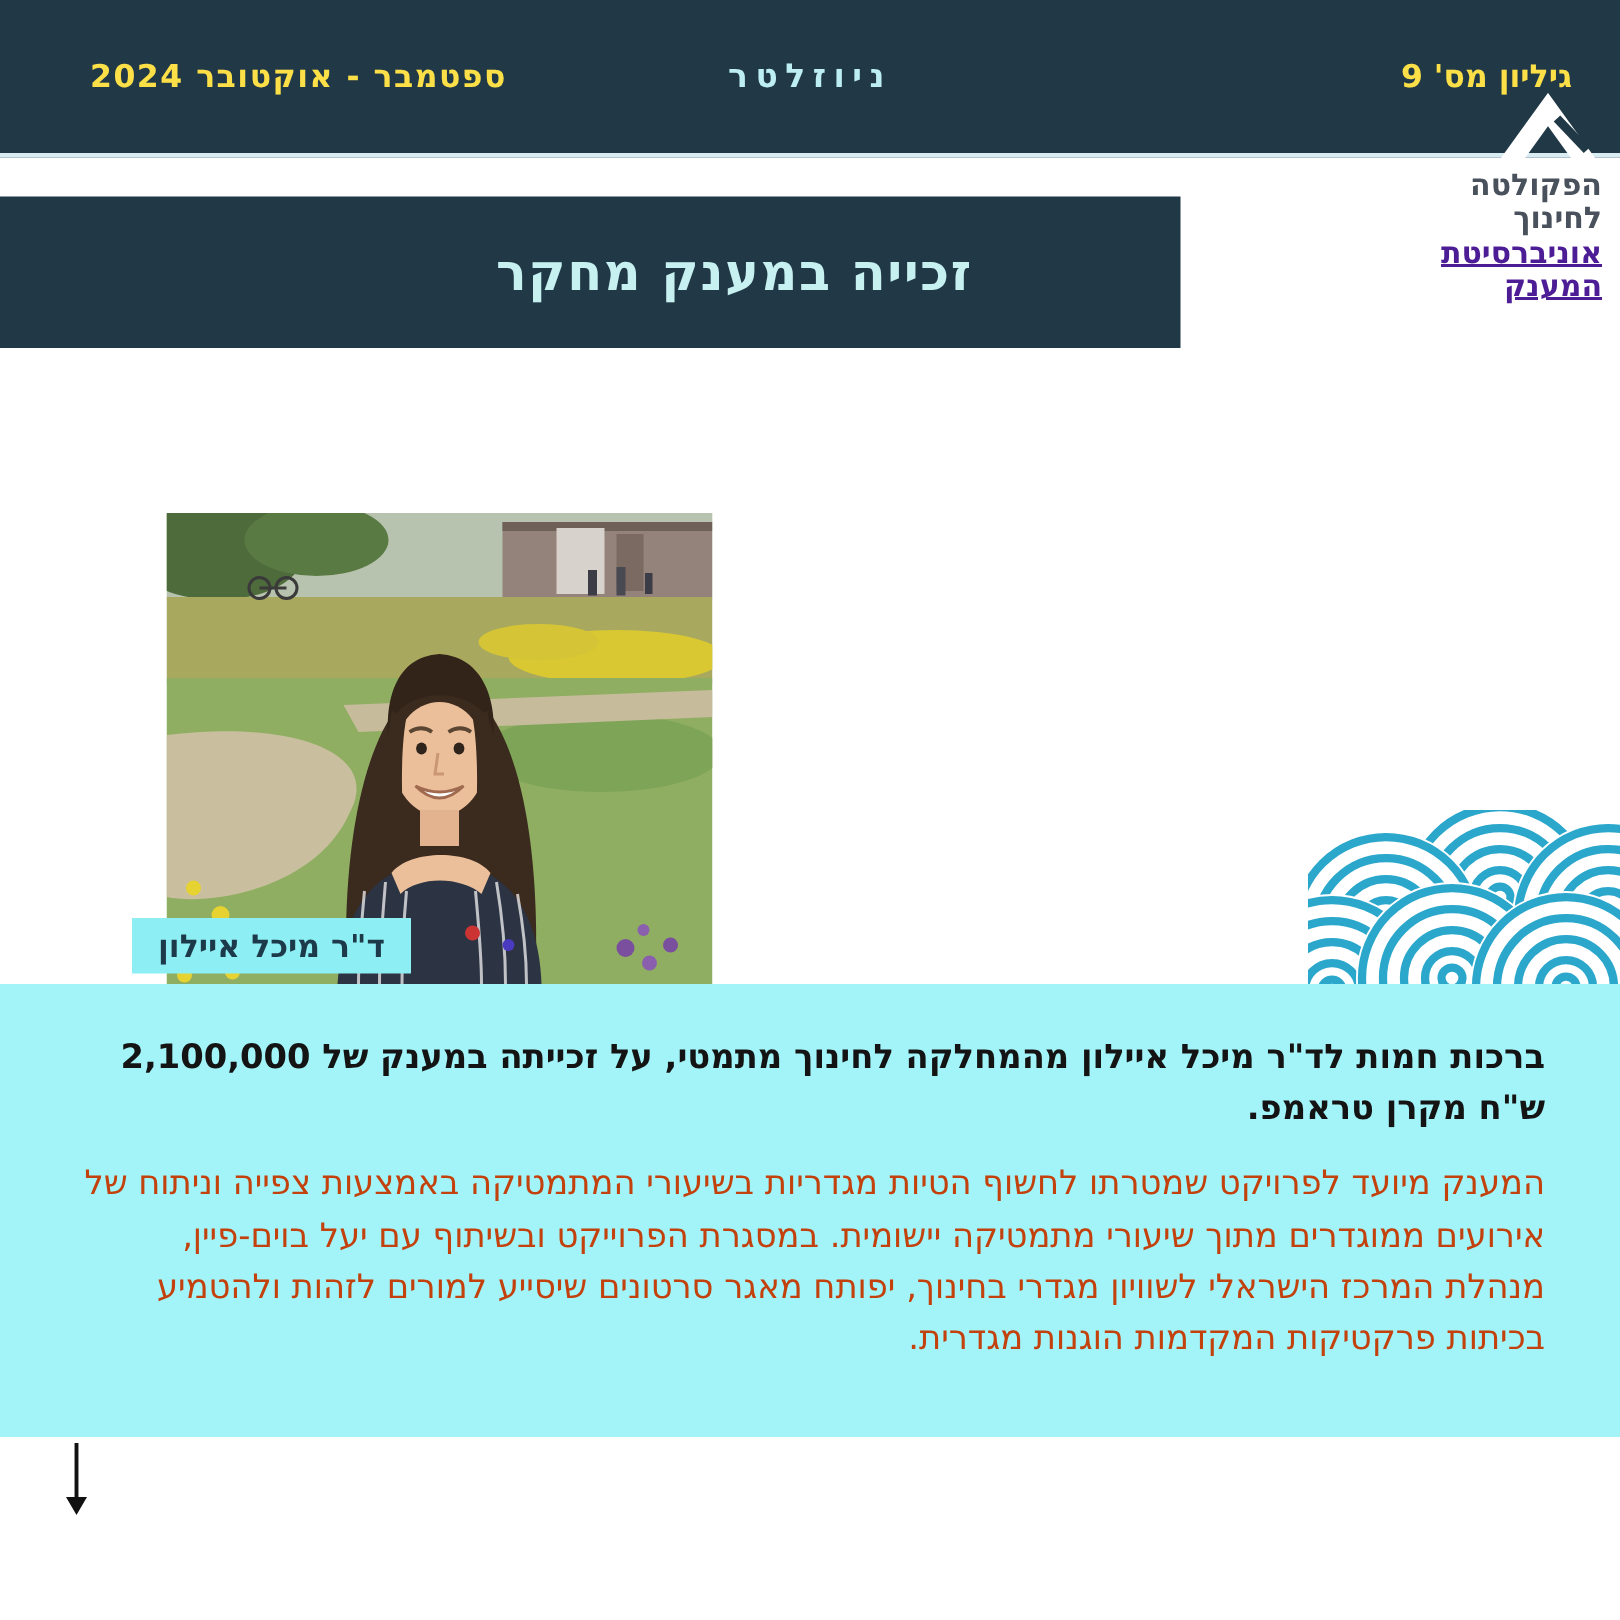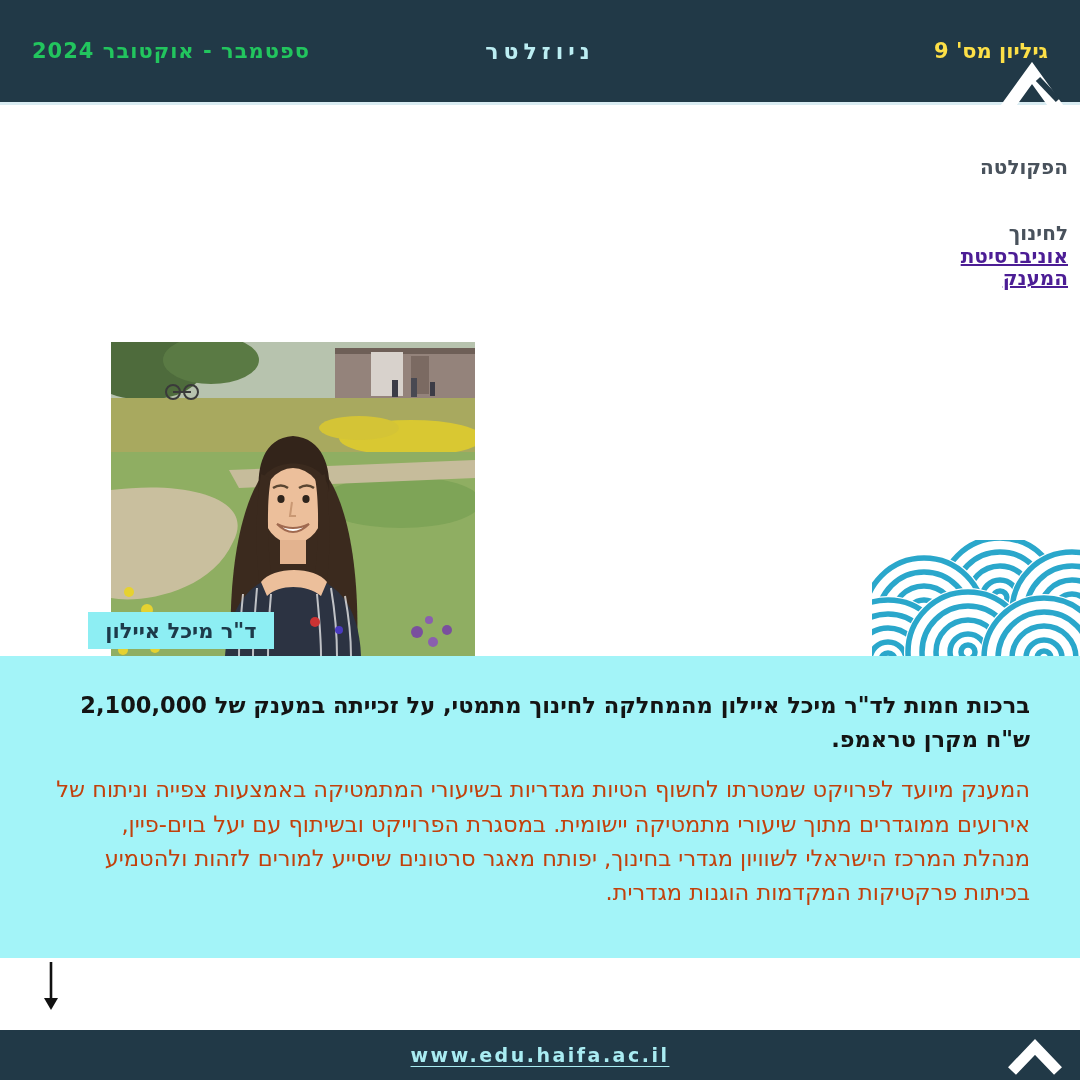--- a/index.html
+++ b/index.html
@@ -12,25 +12,25 @@
   .topbar{
     position:absolute;top:0;left:0;width:1080px;height:105px;background:#213947;
     display:flex;align-items:center;justify-content:space-between;padding:0 32px;
     border-bottom:3px solid #d9ecf2;
   }
   .topbar .issue{color:#fde047;font-size:21px;font-weight:bold;}
   .topbar .newsletter{
     position:absolute;left:50%;transform:translateX(-50%);
     color:#bceef3;font-size:22px;font-weight:bold;letter-spacing:5px;
   }
-  .topbar .dates{color:#22c55e;font-size:21px;font-weight:bold;letter-spacing:1px;}
+  .topbar .dates{color:#fde047;font-size:21px;font-weight:bold;letter-spacing:1px;margin-left:28px;}
   .top-chevron{position:absolute;right:16px;top:62px;width:64px;height:52px;z-index:6;}
   
   .logo{position:absolute;top:112px;right:12px;text-align:right;line-height:1.12;z-index:4;}
-  .logo .l-top{color:#49525c;font-size:20px;font-weight:600;margin-top:44px;}
+  .logo .l-top{color:#49525c;font-size:20px;font-weight:600;}
   .logo .l-bottom{color:#4c1d95;font-size:20px;font-weight:800;text-decoration:underline;}
   
   .banner{
     position:absolute;top:131px;left:0;width:787px;height:101px;background:#213947;
     display:flex;align-items:center;justify-content:center;
   }
   .banner .banner-title{
     color:#c7f1f1;font-size:34px;font-weight:bold;letter-spacing:1px;
     transform:translateX(96px);
   }
@@ -88,20 +88,23 @@
     </svg>
   </div>
 
   <div class="logo">
     <div class="l-top">הפקולטה</div>
     <div class="l-top">לחינוך</div>
     <div class="l-bottom">אוניברסיטת</div>
     <div class="l-bottom">המענק</div>
   </div>
 
+  <div class="banner">
+    <span class="banner-title">זכייה במענק מחקר</span>
+  </div>
 
   <div class="photo">
     <svg viewBox="0 0 364 314" preserveAspectRatio="none">
       <rect x="0" y="0" width="364" height="314" fill="#93ad70"></rect>
       <rect x="0" y="0" width="364" height="58" fill="#b7c3ae"></rect>
       <ellipse cx="34" cy="26" rx="58" ry="32" fill="#4e6b3c"></ellipse>
       <ellipse cx="100" cy="18" rx="48" ry="24" fill="#5a7a44"></ellipse>
       <rect x="224" y="6" width="140" height="50" fill="#94837b"></rect>
       <rect x="224" y="6" width="140" height="6" fill="#6e5f57"></rect>
       <rect x="260" y="10" width="32" height="44" fill="#d8d2cc"></rect>
@@ -237,22 +240,14 @@
     <p class="body">המענק מיועד לפרויקט שמטרתו לחשוף הטיות מגדריות בשיעורי המתמטיקה באמצעות צפייה וניתוח של אירועים ממוגדרים מתוך שיעורי מתמטיקה יישומית. במסגרת הפרוייקט ובשיתוף עם יעל בוים-פיין, מנהלת המרכז הישראלי לשוויון מגדרי בחינוך, יפותח מאגר סרטונים שיסייע למורים לזהות ולהטמיע בכיתות פרקטיקות המקדמות הוגנות מגדרית.</p>
   </div>
 
   <div class="scroll-arrow">
     <svg viewBox="0 0 22 52">
       <line x1="11" y1="2" x2="11" y2="40" stroke="#111111" stroke-width="2.6"></line>
       <polygon points="4,38 18,38 11,50" fill="#111111"></polygon>
     </svg>
   </div>
 
-  <div class="footerbar">
-    <span class="footer-url">www.edu.haifa.ac.il</span>
-    <div class="footer-chevron">
-      <svg viewBox="0 0 58 38">
-        <polyline points="6,34 29,10 52,34" fill="none" stroke="#ffffff" stroke-width="11"></polyline>
-      </svg>
-    </div>
-  </div>
 
 </div>
 
 </body></html>

